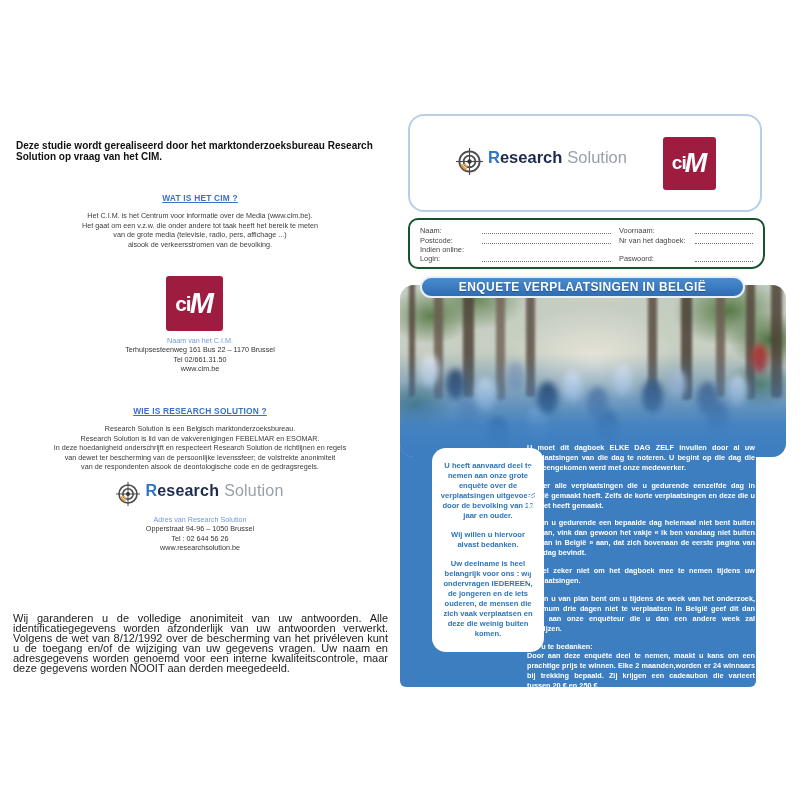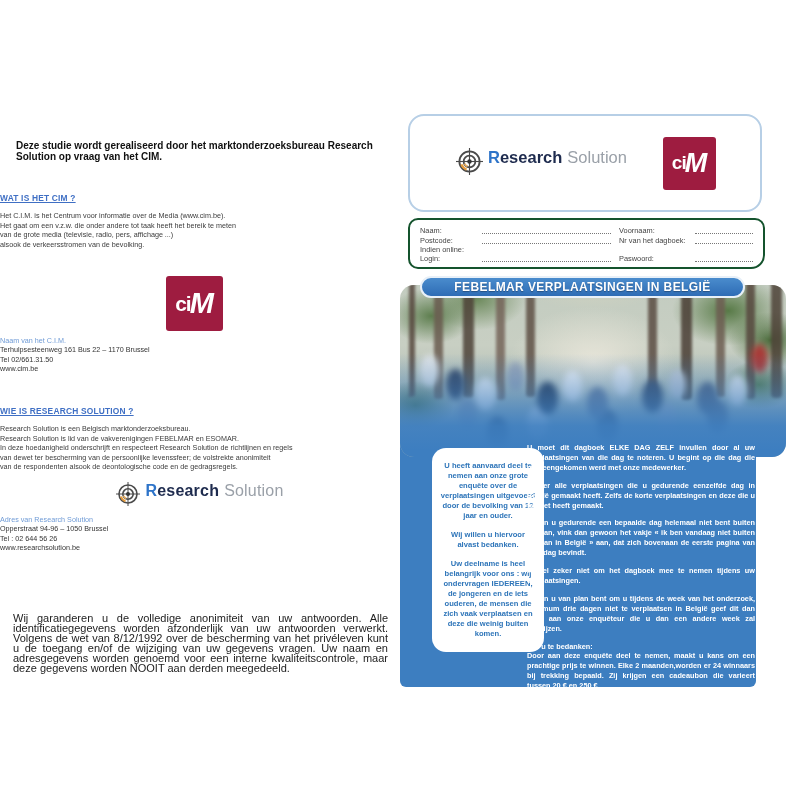--- a/index.html
+++ b/index.html
@@ -2,21 +2,21 @@
 <html><head>
 <meta charset="utf-8">
 <style>
   html,body{margin:0;padding:0;background:#ffffff;}
   .canvas{position:relative;width:800px;height:800px;background:#fff;overflow:hidden;
           font-family:"Liberation Sans",sans-serif;color:#222;}
   .abs{position:absolute;}
 
   
   .intro{left:16px;top:140px;width:372px;font-size:10px;font-weight:bold;color:#111;}
-  .lp-center{left:0;width:400px;text-align:left;}
+  .lp-center{left:0;width:400px;text-align:center;}
   .h-blue{font-size:8.4px;font-weight:bold;color:#3f6fc4;text-decoration:underline;letter-spacing:.2px;}
   .body-line{font-size:7.2px;color:#3a3a3a;line-height:9.6px;}
   .addr-label{font-size:7.2px;color:#6f9bd6;line-height:9.4px;}
   .addr-line{font-size:7.2px;color:#333;line-height:9.4px;}
   .privacy{left:13px;top:613px;width:375px;font-size:11px;color:#222;line-height:10px;text-align:justify;}
 
   .cim-box{background:#9e1c40;color:#fff;display:flex;align-items:center;justify-content:center;
            border-radius:3px;}
   .cim-ci{font-weight:bold;letter-spacing:-1px;}
   .cim-m{font-weight:bold;font-style:italic;margin-left:-1px;}
@@ -197,21 +197,21 @@
     </div>
     <div class="form-row">
       <span class="f-label1">Indien online: Login:</span>
       <span class="f-line1"></span>
       <span class="f-label2">Paswoord:</span>
       <span class="f-line2"></span>
     </div>
   </div>
 
   <div class="abs banner">
-    <span>FEBELMAR VERPLAATSINGEN IN BELGIË</span>
+    <span>ENQUETE VERPLAATSINGEN IN BELGIË</span>
   </div>
 
   <div class="abs photo">
     <div class="scene"></div>
     <div class="trunks"></div>
     <div class="crowd"></div>
     <div class="fade"></div>
   </div>
 
   <div class="abs panel"></div>

